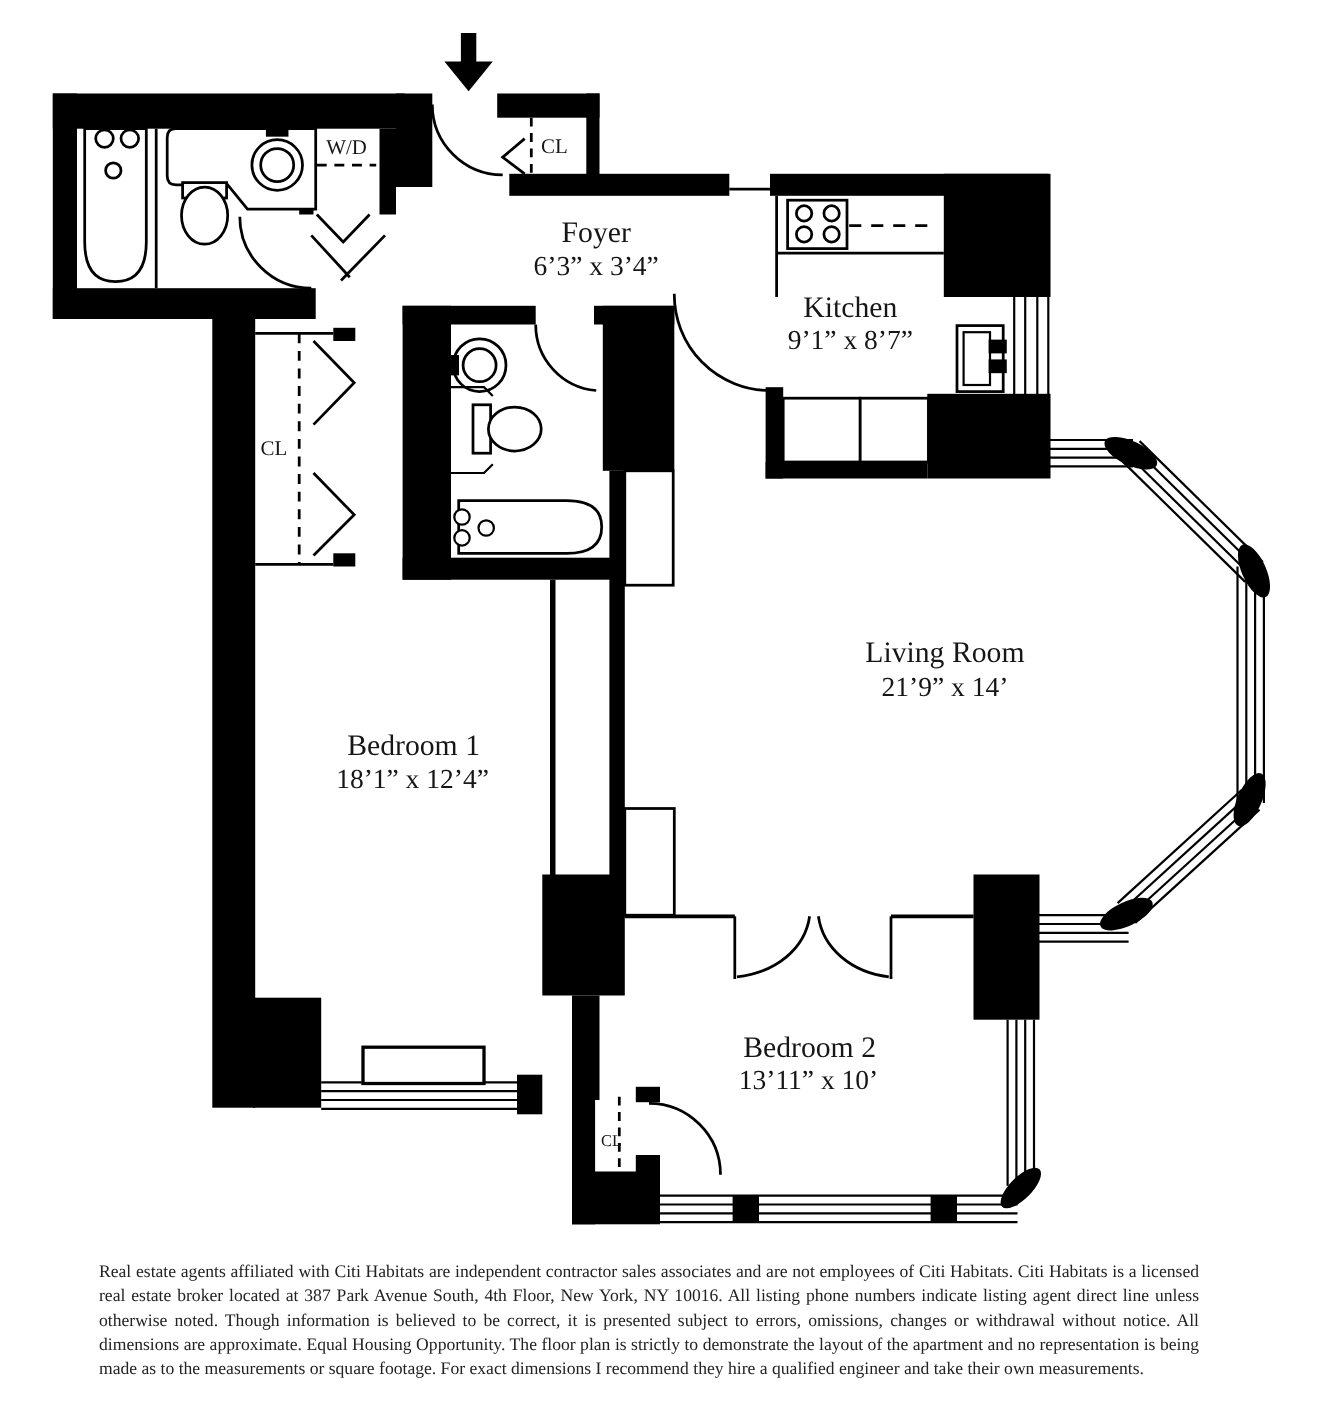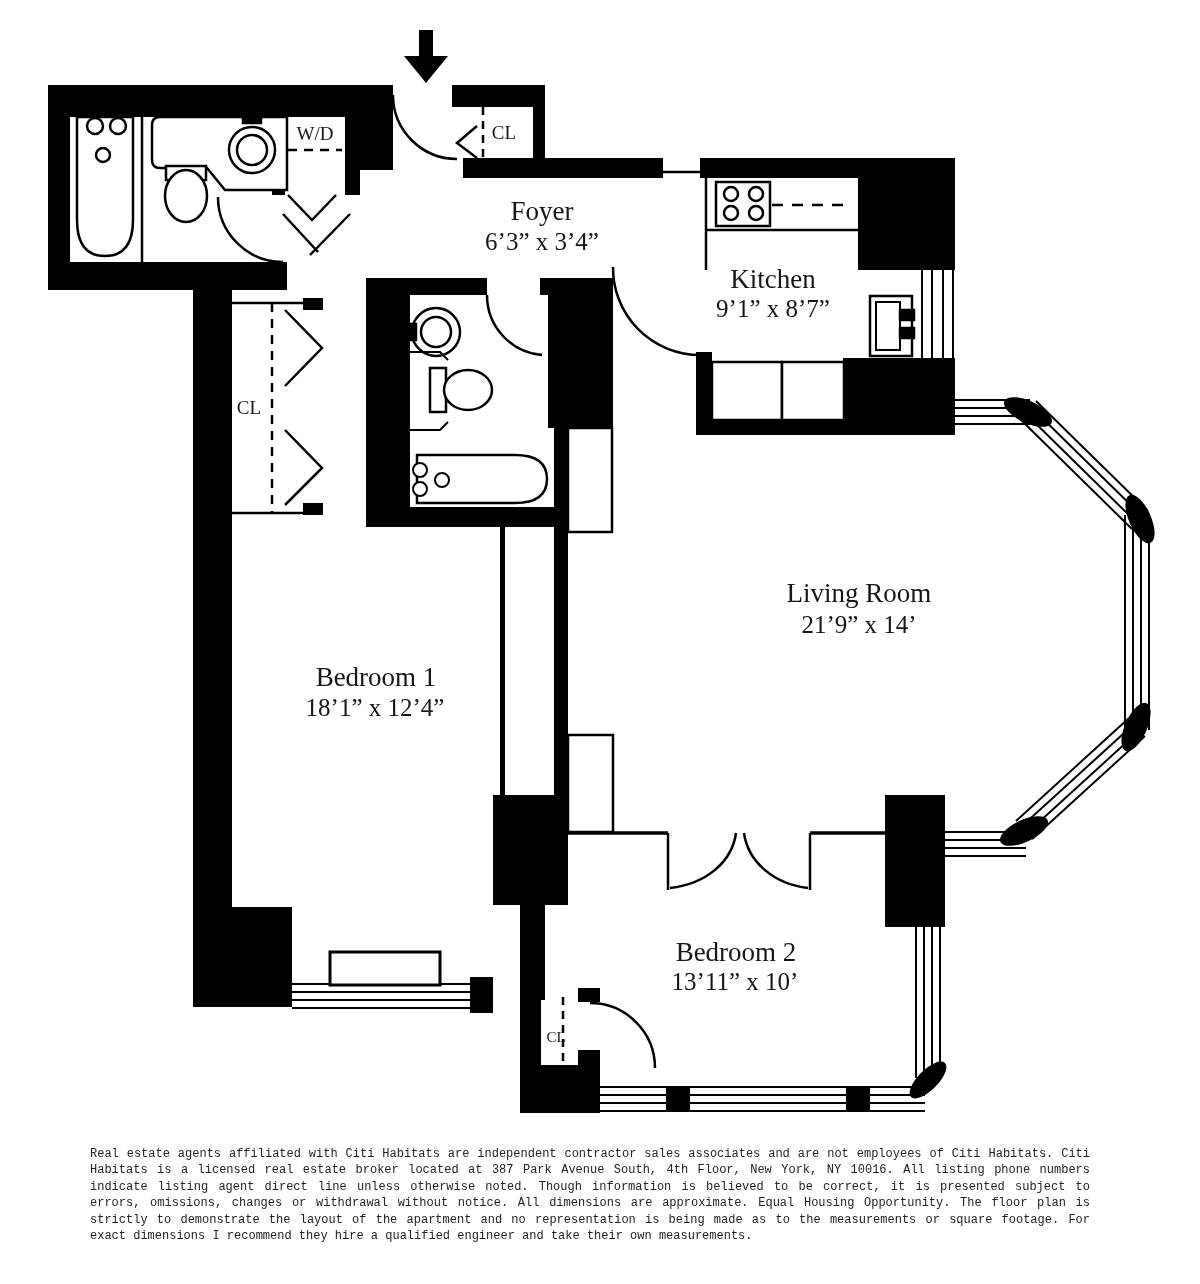--- a/index.html
+++ b/index.html
@@ -5,22 +5,22 @@
   html,body{margin:0;padding:0;background:#ffffff;}
   .page{position:relative;width:1200px;height:1284px;background:#ffffff;overflow:hidden;
         font-family:"Liberation Serif","DejaVu Serif",serif;}
   svg{position:absolute;left:0;top:0;}
   svg text{font-family:"Liberation Serif","DejaVu Serif",serif;fill:#161616;}
   .room-name{font-size:27px;}
   .room-dims{font-size:25px;}
   .small-label{font-size:19px;}
   .tiny-label{font-size:15px;}
   .disclaimer{position:absolute;left:90px;top:1146px;width:1000px;
-      font-size:12px;line-height:1.37;color:#222;text-align:justify;
-      font-family:Liberation Mono, monospace;}
+      font-size:16px;line-height:1.37;color:#222;text-align:justify;
+      font-family:Liberation Serif, serif;}
 </style>
 </head>
 <body>
 
 <div class="page">
 
 <svg width="1200" height="1284" viewBox="0 0 1200 1284">
 
   <g fill="#000">
     <rect x="419" y="30" width="14" height="28"></rect>

